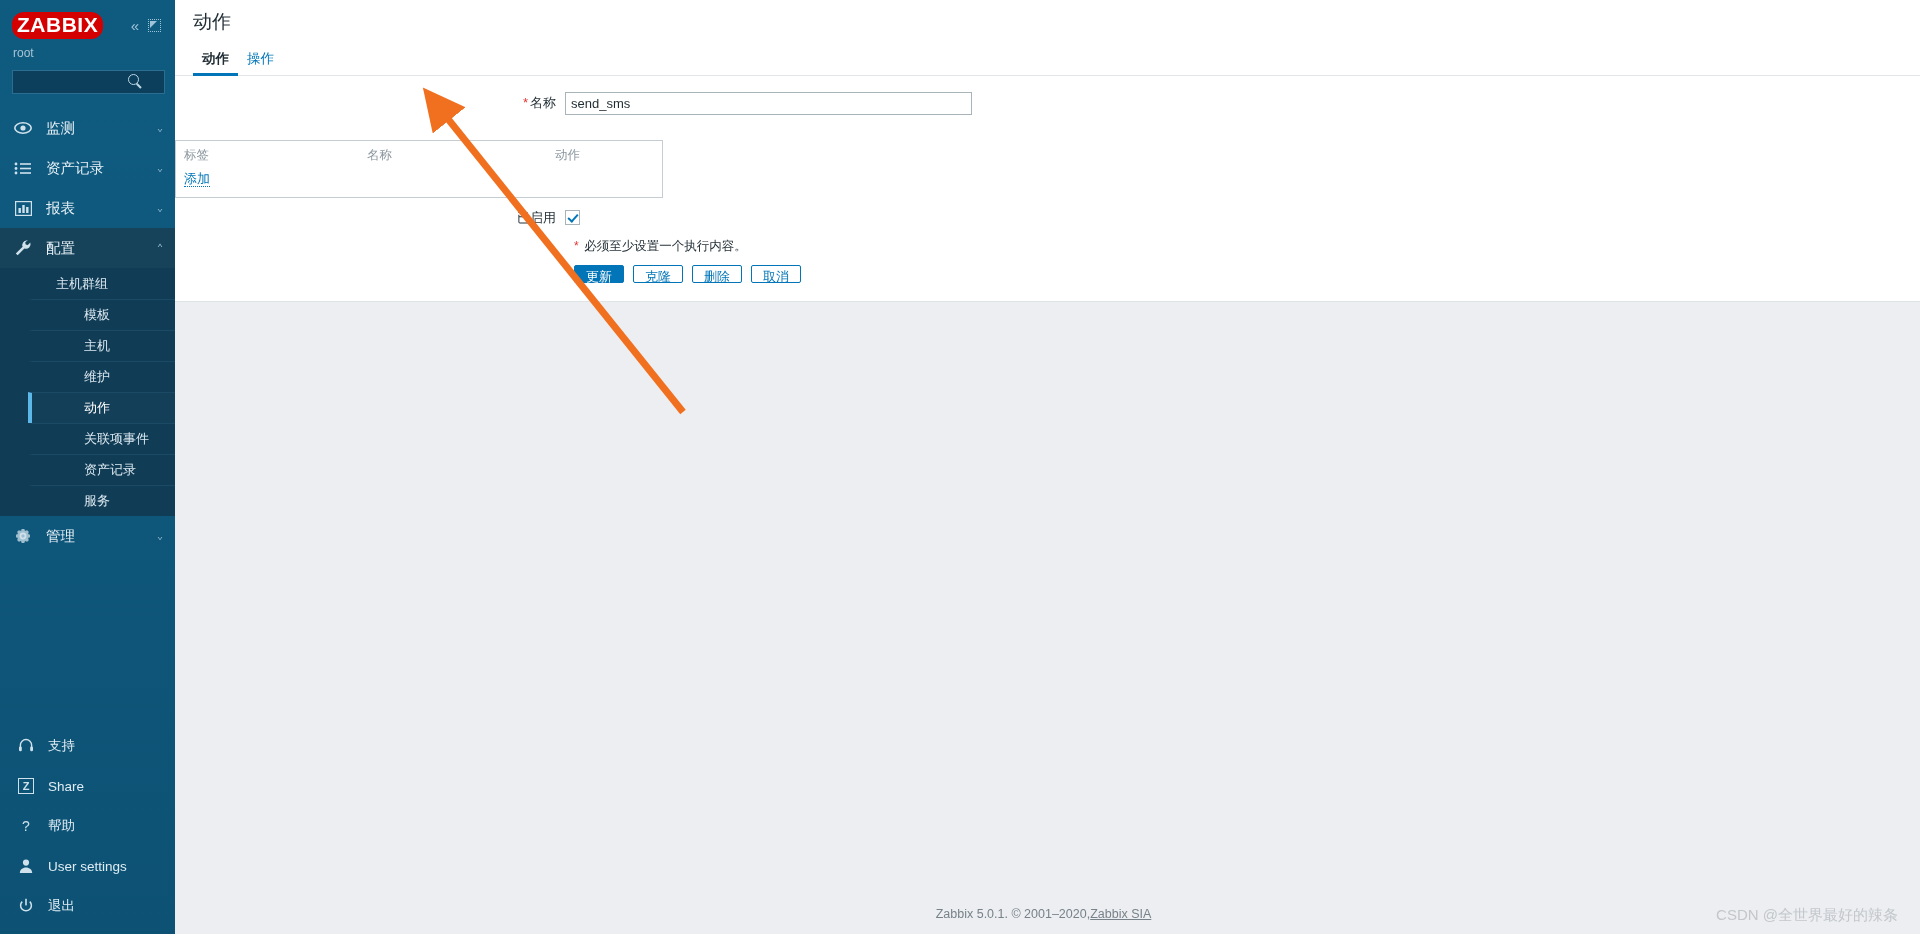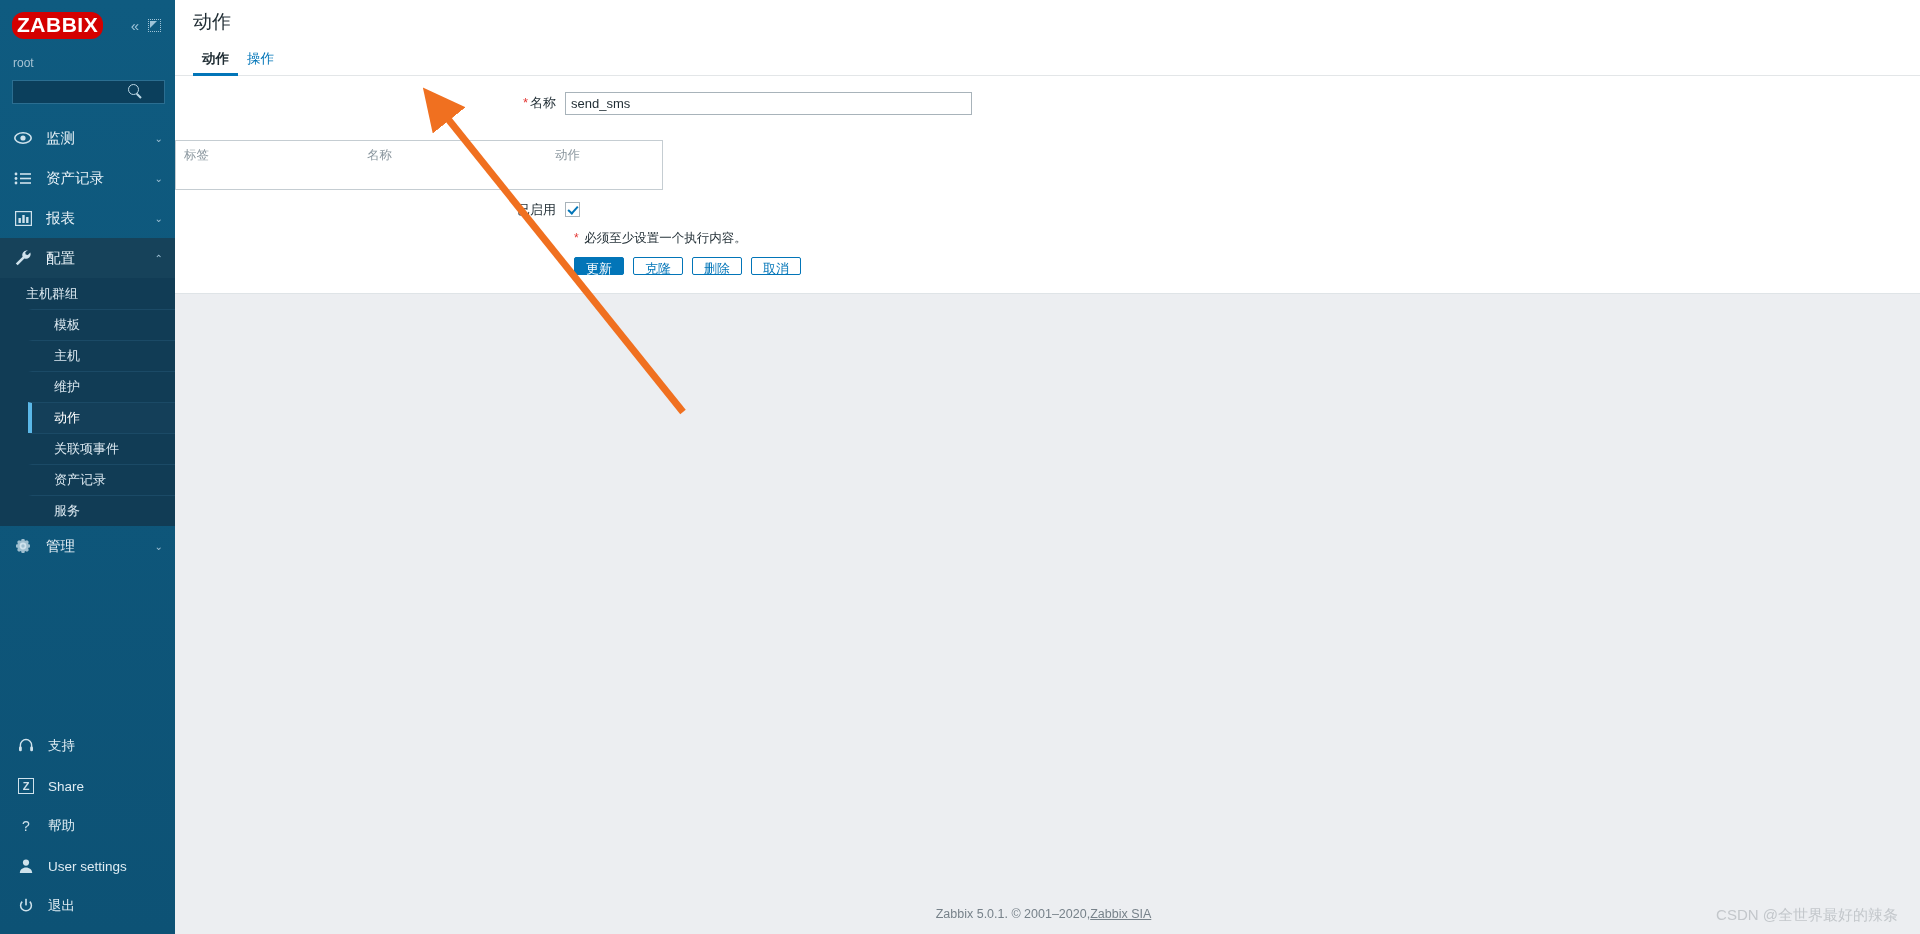--- a/index.html
+++ b/index.html
@@ -43,21 +43,21 @@
   }
   .ic-hide::after {
     content: "";
     position: absolute; left: 2px; top: 2px;
     width: 0; height: 0;
     border-left: 7px solid #9fc4d8;
     border-bottom: 7px solid transparent;
     border-top: 0 solid transparent;
   }
   .username {
-    color: #a8c4d4; font-size: 12px; margin-top: 16px; padding-left: 1px;
+    color: #a8c4d4; font-size: 12px; margin-top: 6px; padding-left: 1px;
   }
   .search-wrap {
     margin-top: 10px;
     position: relative;
     height: 24px;
   }
   .search-input {
     width: 153px; height: 24px;
     background: #0b3f5c;
     border: 1px solid #2b6e91;
@@ -82,36 +82,37 @@
 
   .nav { margin-top: 14px; }
   .nav-item {
     display: flex; align-items: center;
     height: 40px;
     padding-left: 10px;
     color: #e6f0f6;
     font-size: 14.5px;
     cursor: pointer;
     position: relative;
+    font-family: Liberation Mono, monospace;
   }
   .nav-item .nav-ic {
     width: 26px; display: flex; align-items: center; justify-content: center;
     margin-right: 10px;
     color: #cfe2ec;
   }
   .nav-item.active { background: #16425a; }
   .nav-item .chev {
     position: absolute; right: 12px; top: 50%; transform: translateY(-50%);
     font-size: 10px; color: #9ec0d4;
   }
   .submenu { background: #113c55; }
   .sub-item {
     height: 31px;
     display: flex; align-items: center;
-    padding-left: 22px;
+    padding-left: 52px;
     font-size: 13px;
     color: #dce9f1;
     cursor: pointer;
     border-left: 4px solid transparent;
     position: relative;
   }
   .sub-item + .sub-item { border-top: 1px solid #1b4a66; margin-left: 28px; }
   .sub-item.sel { background: #143f59; border-left-color: #5bb8e8; color: #ffffff; }
 
   .nav-bottom { position: absolute; left: 0; bottom: 0; width: 175px; padding-bottom: 8px; }
@@ -432,20 +433,23 @@
           <input class="finput" value="send_sms" style="">
         </div>
 
         <div class="frow">
           <div class="cond-box">
             <div class="cond-head">
               <span class="c1">标签</span>
               <span class="c2">名称</span>
               <span class="c3">动作</span>
             </div>
+            <div>
+              <span class="link-dotted">添加</span>
+            </div>
           </div>
         </div>
 
         <div class="frow">
           <div class="flabel">已启用</div>
           <div class="chk"></div>
         </div>
 
         <div class="err-line">
           <span class="req">*</span>

